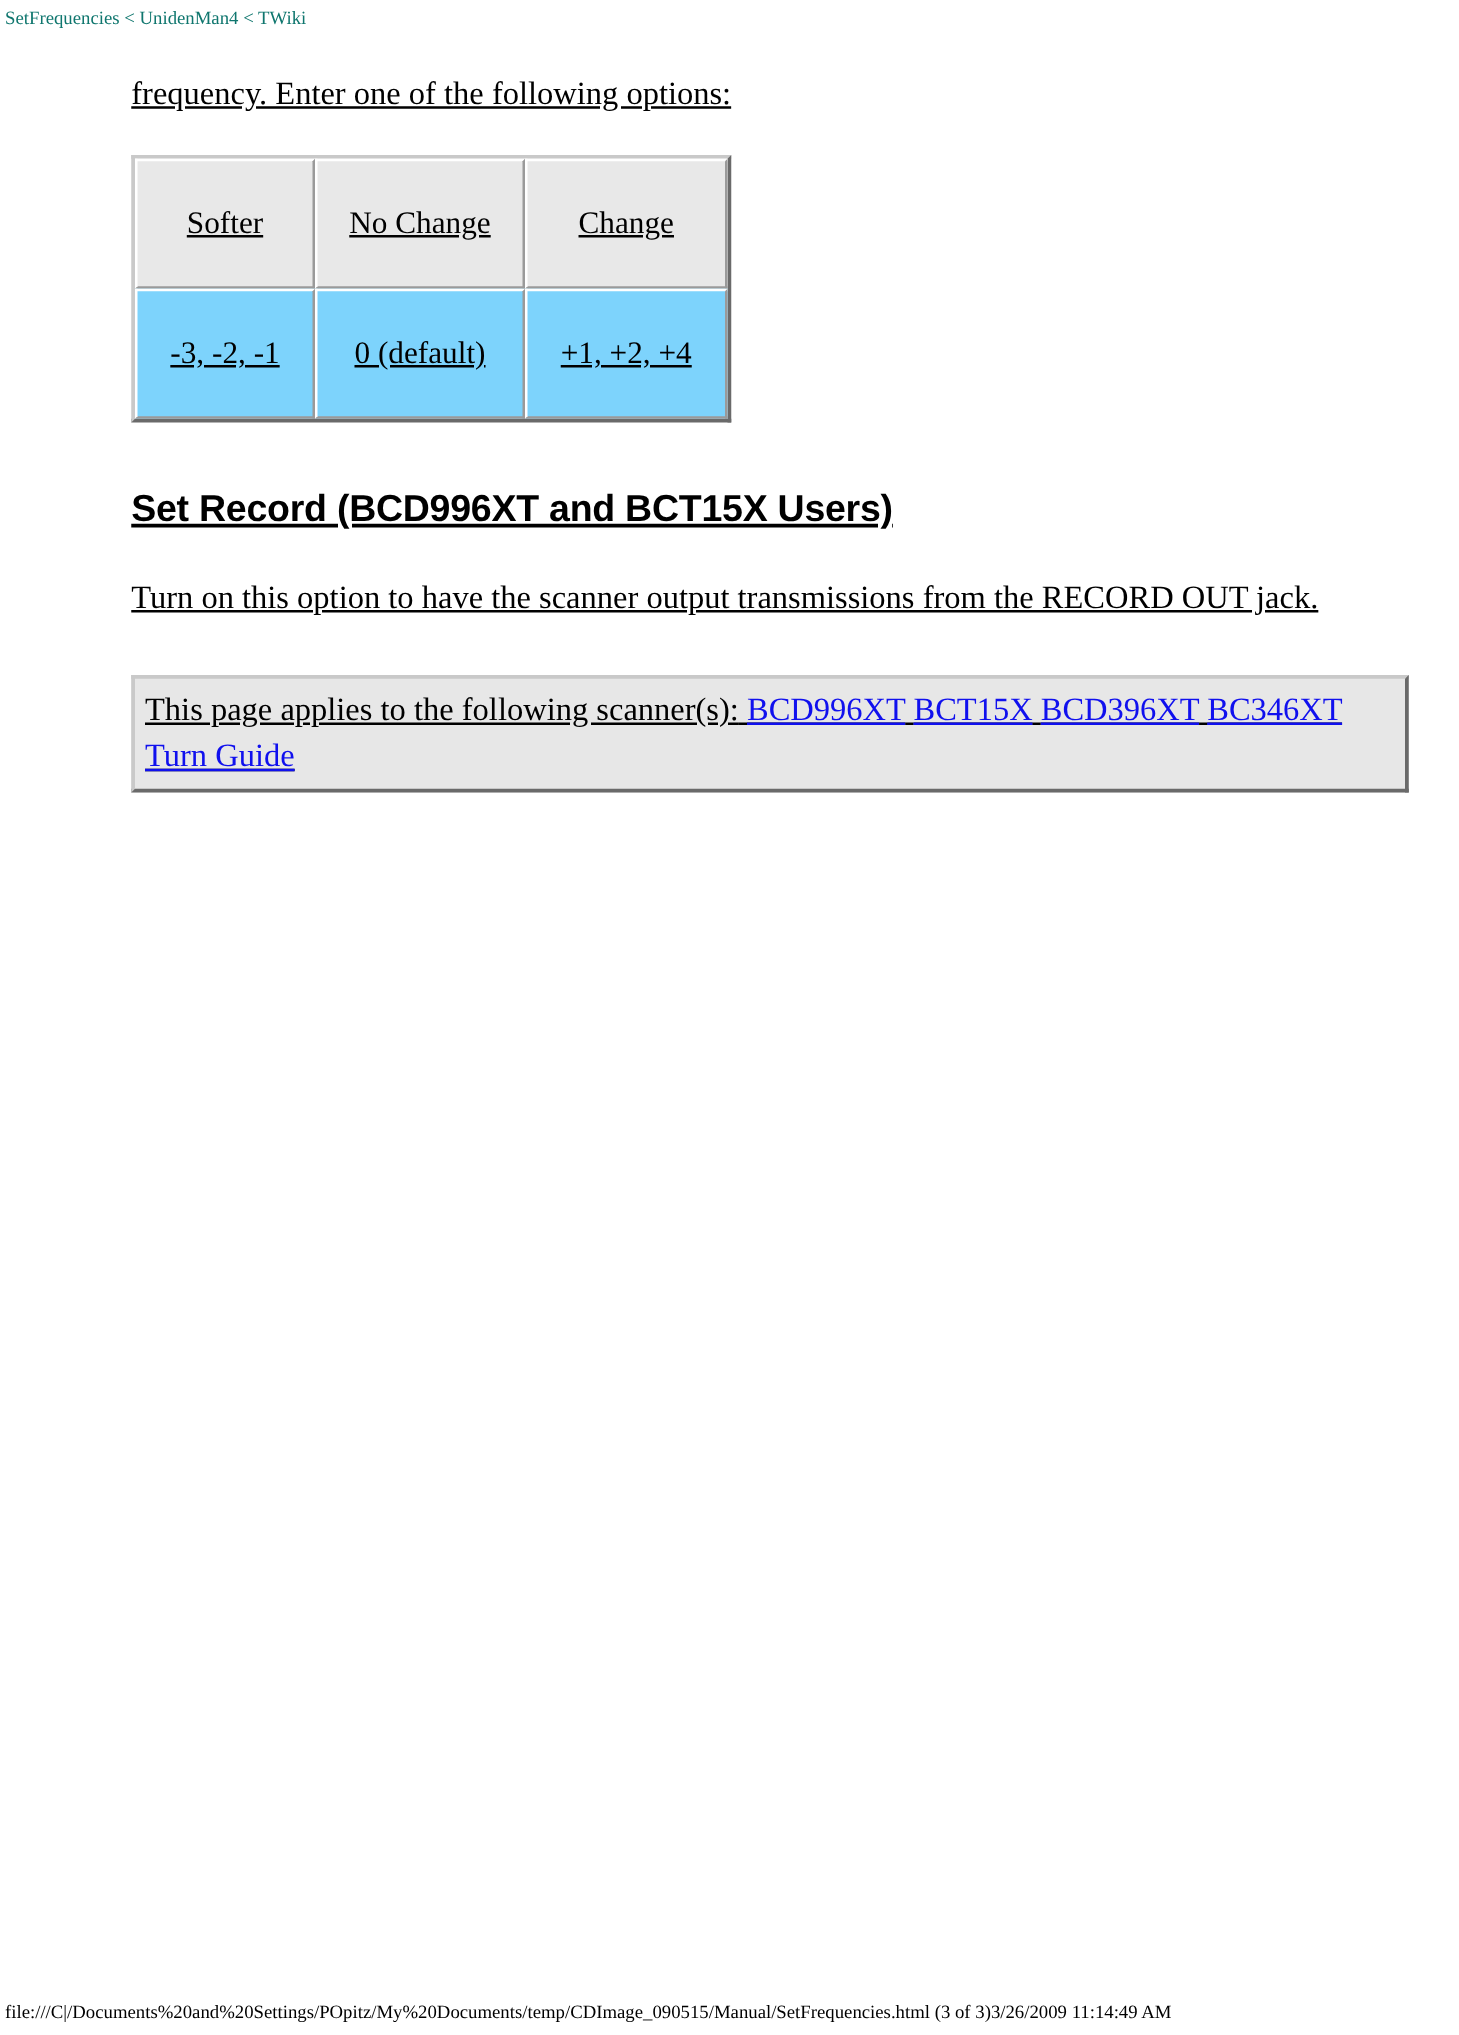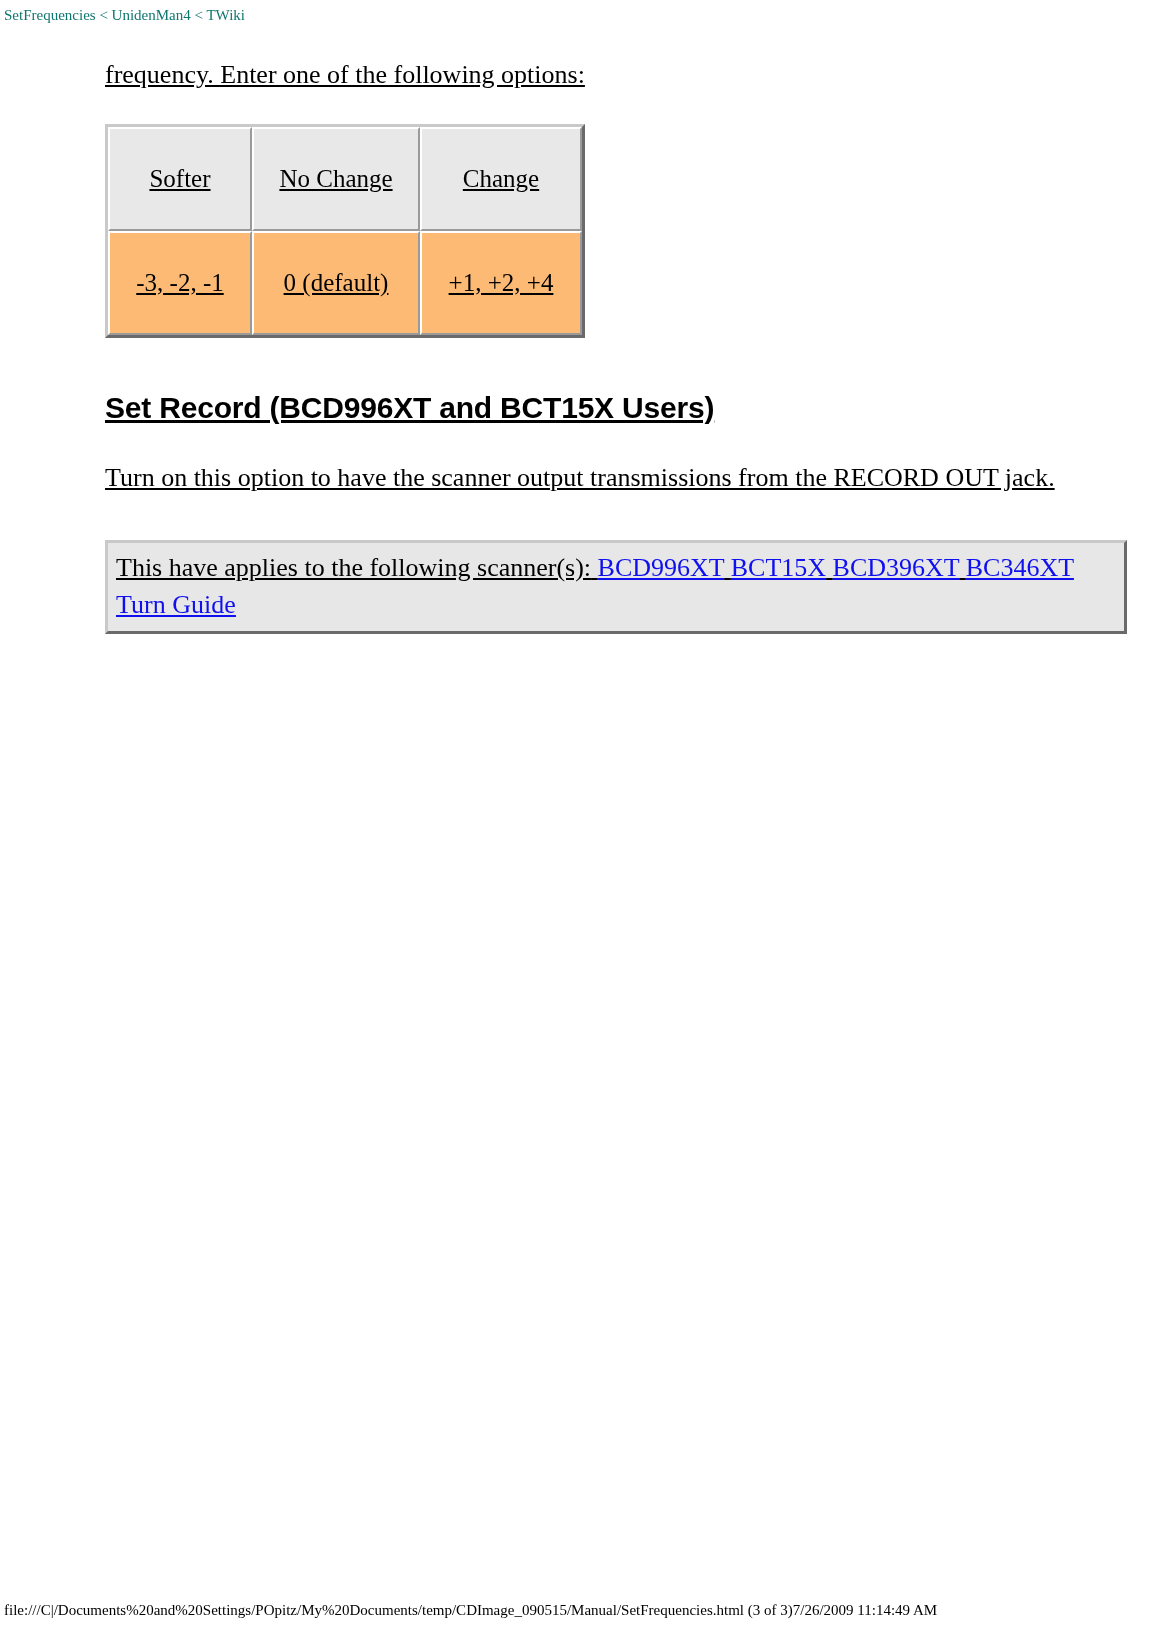--- a/index.html
+++ b/index.html
@@ -73,21 +73,21 @@
     line-height: 34px;
     padding: 10px 6px;
     color: #000;
     margin-left: 16px;
   }
   table.opt-table tr.head-row td {
     background: #e8e8e8;
     height: 80px;
   }
   table.opt-table tr.data-row td {
-    background: #fdba74;
+    background: #7dd3fc;
     height: 80px;
   }
   table.opt-table col.c1 { width: 144px; }
   table.opt-table col.c2 { width: 168px; }
   table.opt-table col.c3 { width: 162px; }
 
   
   h2.section-heading {
     font-family: "Liberation Sans", "DejaVu Sans", sans-serif;
     font-weight: bold;
@@ -169,23 +169,23 @@
         </tr>
       </tbody>
     </table>
   </div>
 
   <h2 class="section-heading">Set Record (BCD996XT and BCT15X Users)</h2>
 
   <p class="para body-para">Turn on this option to have the scanner output transmissions from the RECORD OUT jack.</p>
 
   <div class="applies-box">
-    <span class="applies-text">This have applies to the following scanner(s):</span>
+    <span class="applies-text">This page applies to the following scanner(s):</span>
     <a href="#">BCD996XT</a>
     <a href="#">BCT15X</a>
     <a href="#">BCD396XT</a>
     <a href="#">BC346XT</a>
     <a href="#">Turn Guide</a>
   </div>
 
 </div>
 
-<div class="page-footer">file:///C|/Documents%20and%20Settings/POpitz/My%20Documents/temp/CDImage_090515/Manual/SetFrequencies.html (3 of 3)7/26/2009 11:14:49 AM</div>
+<div class="page-footer">file:///C|/Documents%20and%20Settings/POpitz/My%20Documents/temp/CDImage_090515/Manual/SetFrequencies.html (3 of 3)3/26/2009 11:14:49 AM</div>
 
 </body></html>

